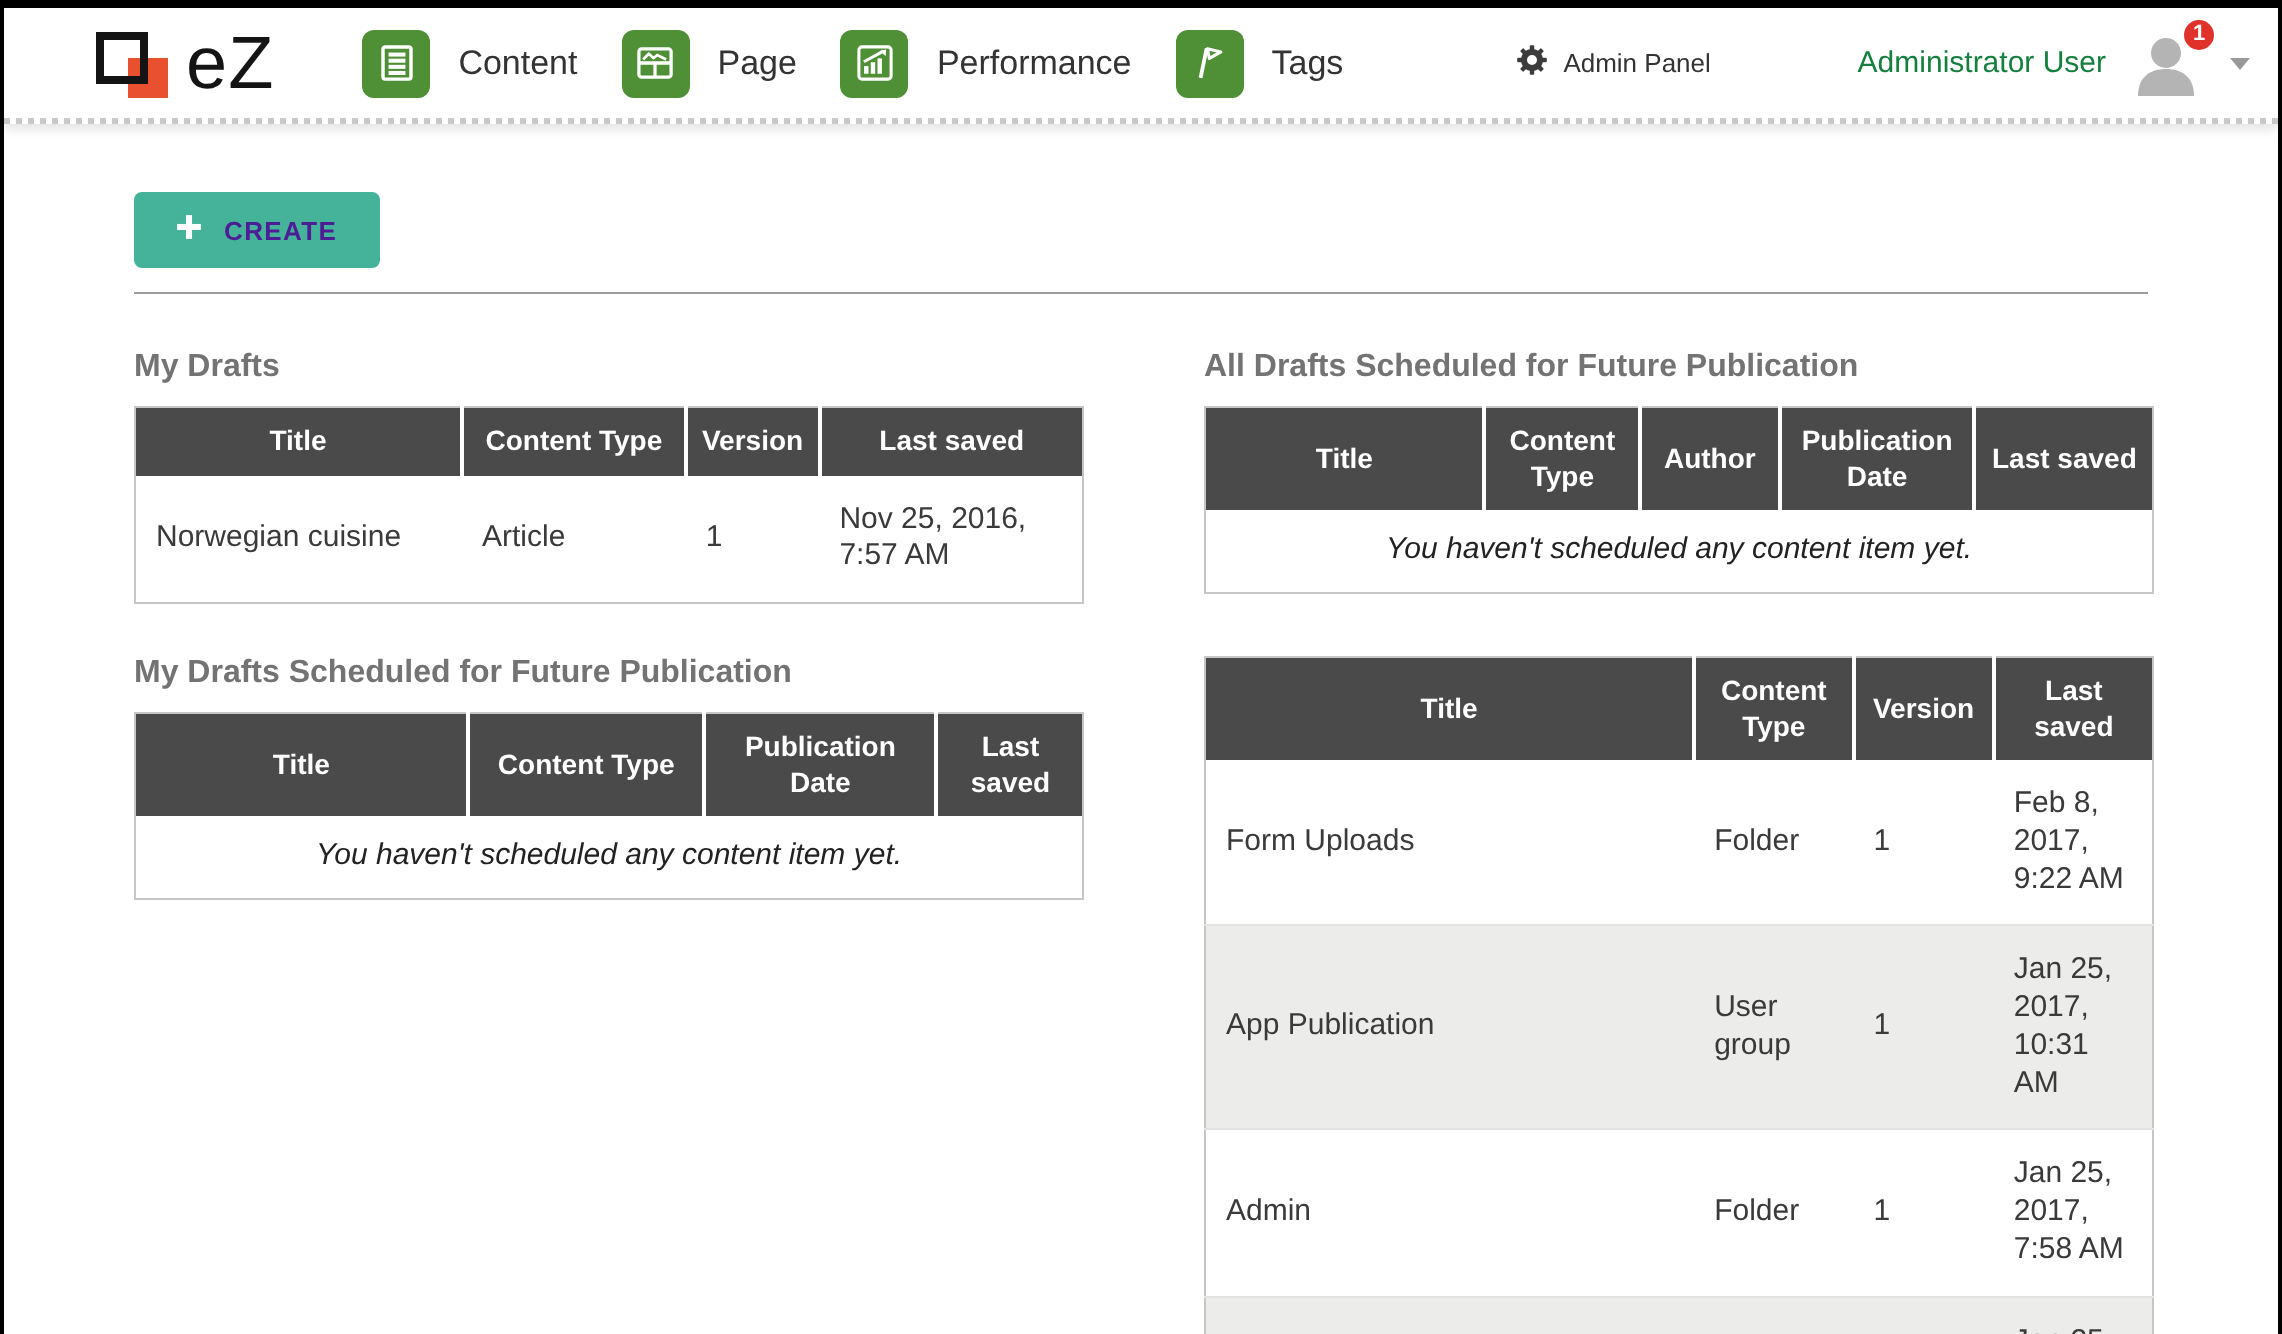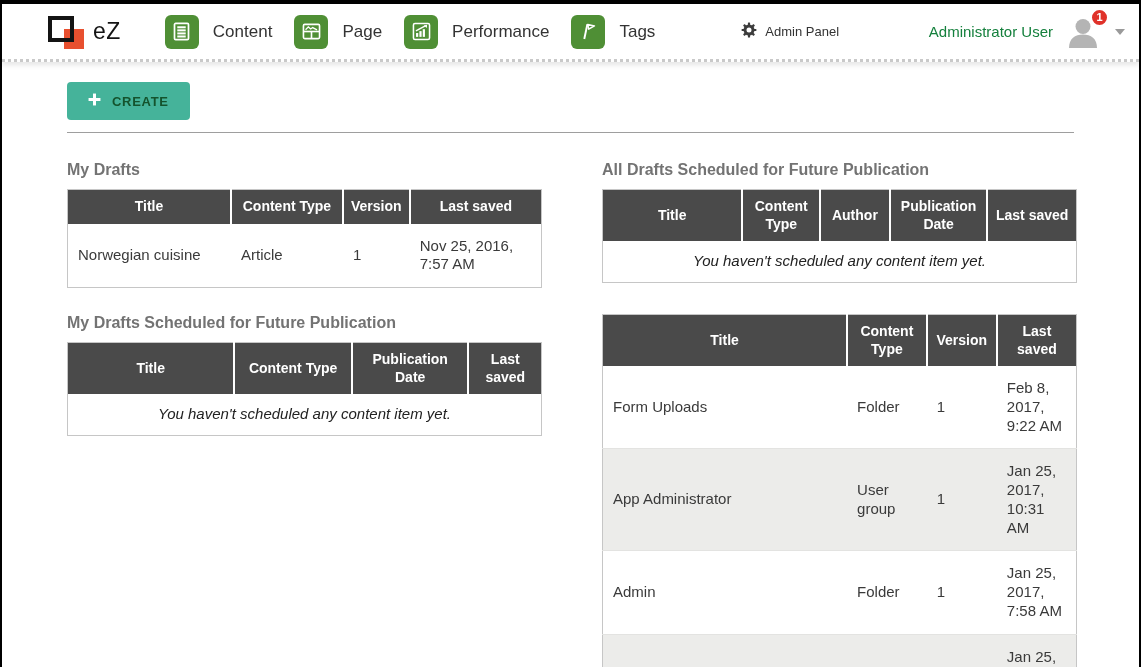--- a/index.html
+++ b/index.html
@@ -23,21 +23,21 @@
     background: #fff;
     border-bottom: 3px dotted #c9c9c9;
     box-shadow: 0 3px 5px rgba(0,0,0,0.10);
     position: relative;
     z-index: 5;
   }
   .logo { display: flex; align-items: center; gap: 6px; margin-right: 44px; cursor: pointer; }
   .logo-mark { position: relative; width: 41px; height: 40px; }
   .logo-orange { position: absolute; right: 3px; bottom: 3px; width: 20px; height: 20px; background: #e8502f; }
   .logo-black { position: absolute; left: 2px; top: 4px; width: 26px; height: 26px; border: 4px solid #141414; background: transparent; }
-  .logo-text { font-size: 23px; color: #141414; letter-spacing: 0.5px; line-height: 1; }
+  .logo-text { font-size: 37px; color: #141414; letter-spacing: 0.5px; line-height: 1; }
 
   .nav { display: flex; align-items: center; gap: 22px; }
   .nav-item { display: flex; align-items: center; gap: 14px; font-size: 17px; color: #333; cursor: pointer; white-space: nowrap; }
   .nav-icon {
     width: 34px; height: 34px; border-radius: 6px;
     background: #4f8f35;
     display: flex; align-items: center; justify-content: center;
     flex: 0 0 auto;
   }
   .nav-icon svg { display: block; }
@@ -64,27 +64,28 @@
   .main { padding: 0 65px; }
   .title-row {
     margin-top: 20px;
     display: flex; justify-content: space-between; align-items: center;
     border-bottom: 1px solid #9e9e9e;
     padding-bottom: 8px;
   }
   .page-title { font-size: 24px; font-weight: bold; color: #111; letter-spacing: 0.2px; }
   .create-btn {
     display: flex; align-items: center; gap: 11px;
-    background: #45b39a; color: #14532d;
+    background: #45b39a; color: #4c1d95;
     border: none; border-radius: 4px;
     padding: 11px 21px;
     font-family: "Liberation Sans", sans-serif;
     font-size: 13px; font-weight: bold; letter-spacing: 0.7px;
     cursor: pointer;
     margin-bottom: 4px;
+    margin-top: 14px;
   }
 
   .grid {
     margin-top: 28px;
     display: grid;
     grid-template-columns: 475px 475px;
     column-gap: 60px;
     row-gap: 26px;
     align-items: start;
   }
@@ -303,21 +304,21 @@
             </tr>
           </thead>
           <tbody>
             <tr>
               <td>Form Uploads</td>
               <td>Folder</td>
               <td>1</td>
               <td>Feb 8, 2017, 9:22 AM</td>
             </tr>
             <tr>
-              <td>App Administrator</td>
+              <td>App Publication</td>
               <td>User group</td>
               <td>1</td>
               <td>Jan 25, 2017, 10:31 AM</td>
             </tr>
             <tr>
               <td>Admin</td>
               <td>Folder</td>
               <td>1</td>
               <td>Jan 25, 2017, 7:58 AM</td>
             </tr>

